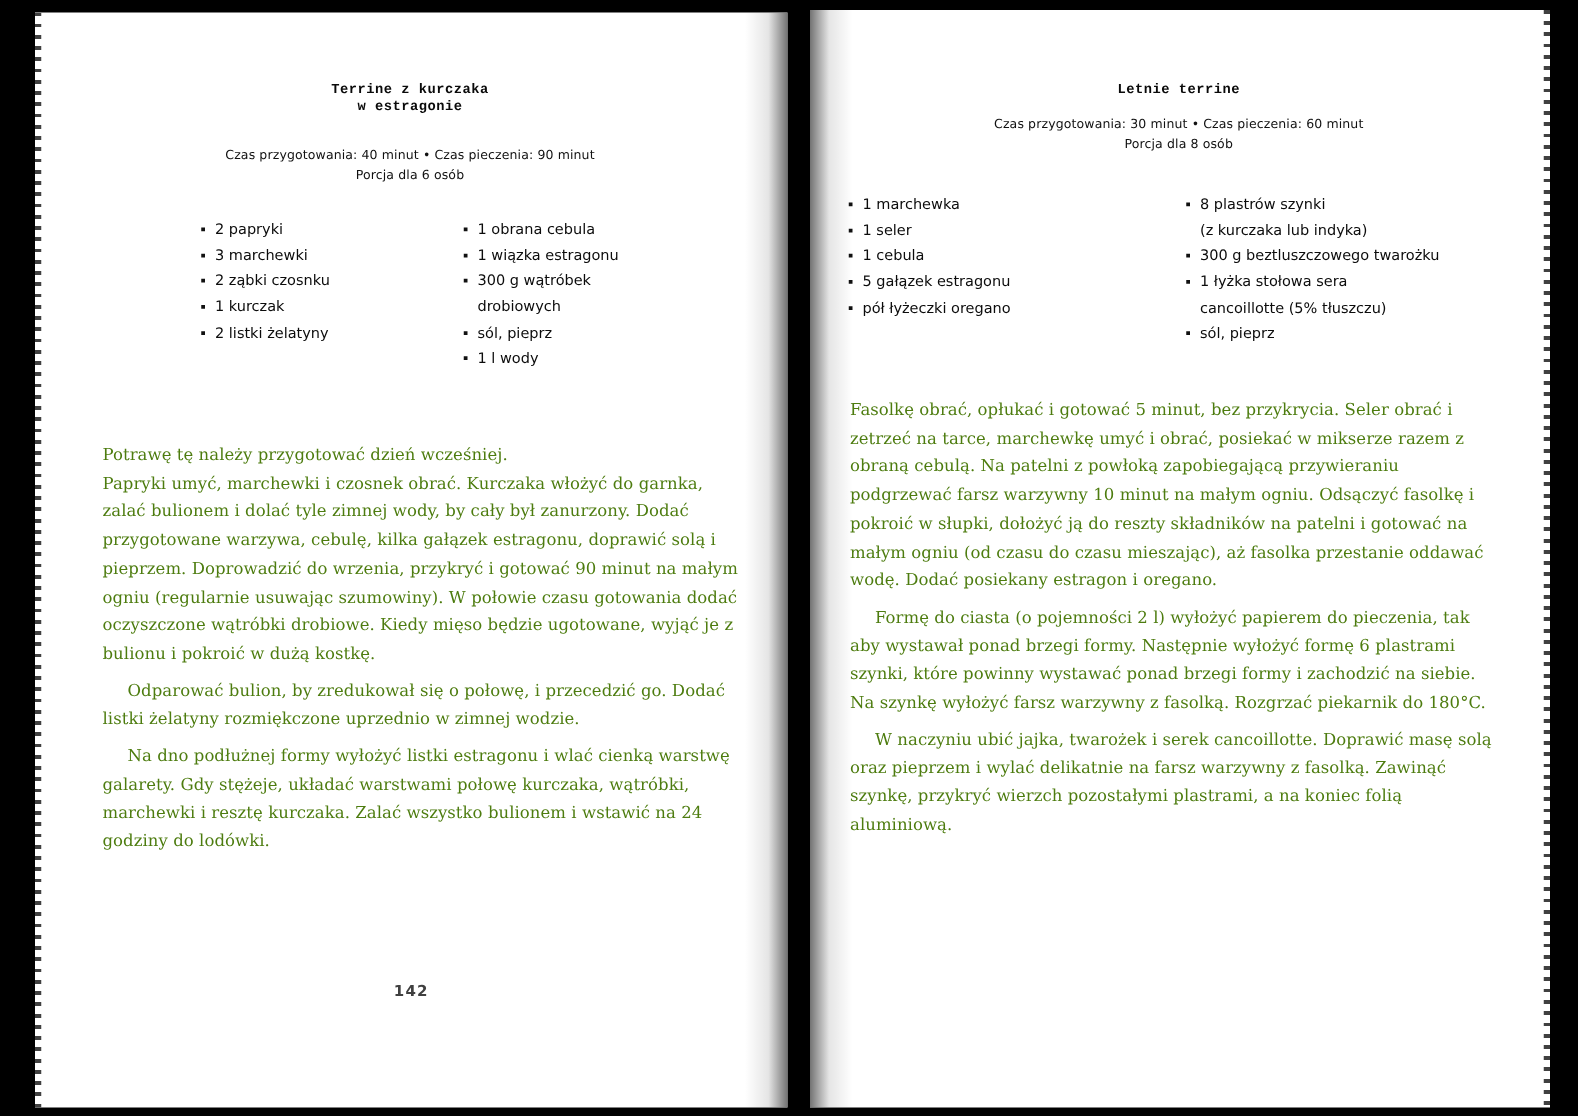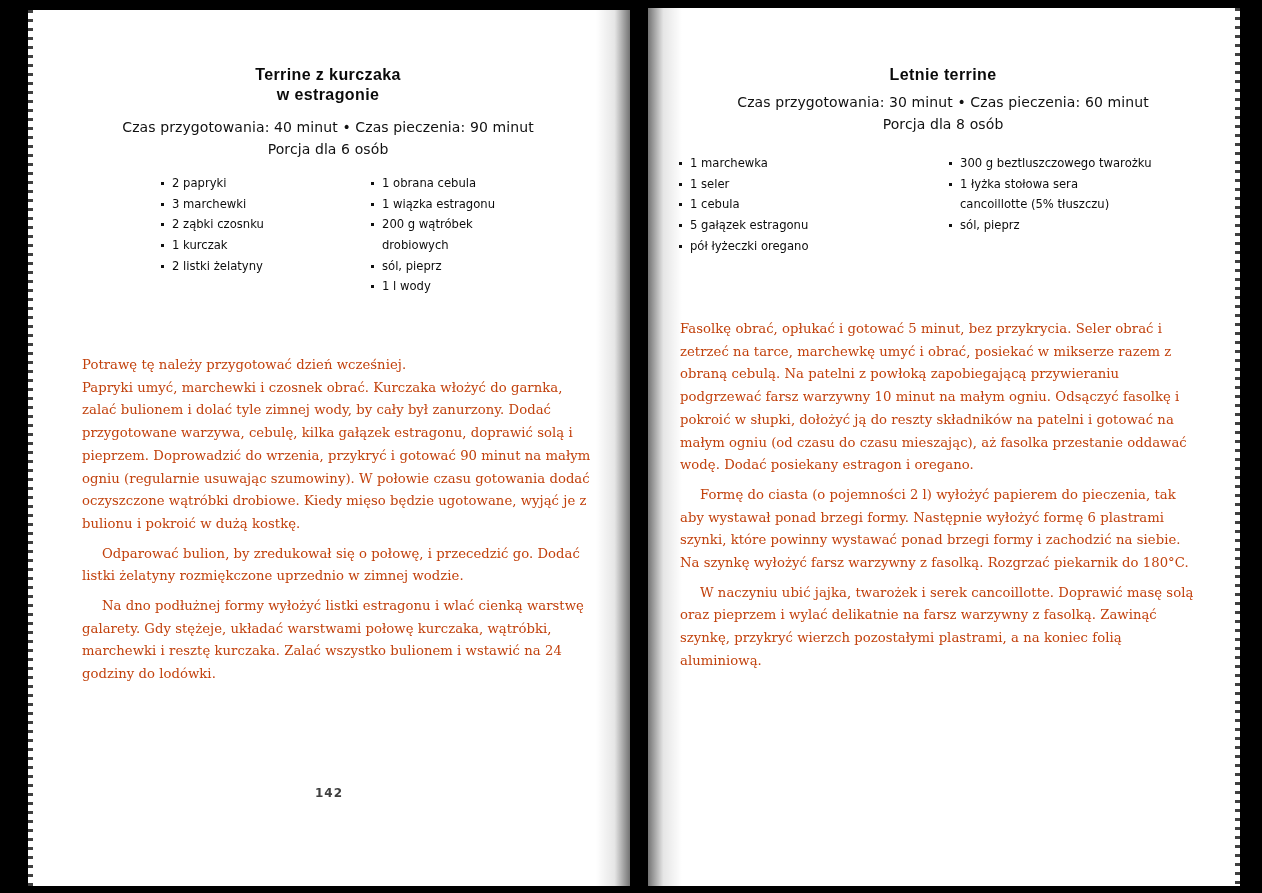--- a/index.html
+++ b/index.html
@@ -77,31 +77,31 @@
     position: absolute;
     left: 0;
     top: 0;
     width: 100%;
     height: 100%;
   }
 
   
   .title {
     text-align: center;
-    font-family: Liberation Sans, sans-serif;
+    font-family: Liberation Mono, monospace;
     font-weight: bold;
-    font-size: 16px;
+    font-size: 11px;
     letter-spacing: 0.4px;
     color: #0a0a0a;
     line-height: 1.28;
   }
   .subtitle {
     text-align: center;
     font-family: "DejaVu Sans", sans-serif;
-    font-size: 14px;
+    font-size: 10px;
     color: #111;
     line-height: 1.55;
     letter-spacing: 0.1px;
   }
 
   .ingredients {
     display: flex;
     gap: 0px;
   }
   .ing-col {
@@ -129,21 +129,21 @@
     width: 3px;
     height: 3px;
     background: #111;
   }
 
   .body-text p {
     margin: 0;
     font-family: "DejaVu Serif", serif;
     font-size: 13.2px;
     line-height: 1.72;
-    color: #c2410c;
+    color: #4d7c0f;
     letter-spacing: 0.05px;
   }
   .body-text p.indent {
     text-indent: 20px;
   }
   .body-text p.gap {
     margin-top: 7px;
   }
 
   .folio {
@@ -195,21 +195,21 @@
             <li class="bulleted">3 marchewki</li>
             <li class="bulleted">2 ząbki czosnku</li>
             <li class="bulleted">1 kurczak</li>
             <li class="bulleted">2 listki żelatyny</li>
           </ul>
         </div>
         <div class="ing-col">
           <ul>
             <li class="bulleted">1 obrana cebula</li>
             <li class="bulleted">1 wiązka estragonu</li>
-            <li class="bulleted">200 g wątróbek
+            <li class="bulleted">300 g wątróbek
 drobiowych</li>
             <li class="bulleted">sól, pieprz</li>
             <li class="bulleted">1 l wody</li>
           </ul>
         </div>
       </div>
 
       <div class="l-body body-text">
         <p>Potrawę tę należy przygotować dzień wcześniej.</p>
         <p>Papryki umyć, marchewki i czosnek obrać. Kurczaka włożyć do garnka, zalać bulionem i dolać tyle zimnej wody, by cały był zanurzony. Dodać przygotowane warzywa, cebulę, kilka gałązek estragonu, doprawić solą i pieprzem. Doprowadzić do wrzenia, przykryć i gotować 90 minut na małym ogniu (regularnie usuwając szumowiny). W połowie czasu gotowania dodać oczyszczone wątróbki drobiowe. Kiedy mięso będzie ugotowane, wyjąć je z bulionu i pokroić w dużą kostkę.</p>
@@ -241,20 +241,22 @@
           <ul>
             <li class="bulleted">1 marchewka</li>
             <li class="bulleted">1 seler</li>
             <li class="bulleted">1 cebula</li>
             <li class="bulleted">5 gałązek estragonu</li>
             <li class="bulleted">pół łyżeczki oregano</li>
           </ul>
         </div>
         <div class="ing-col">
           <ul>
+            <li class="bulleted">8 plastrów szynki
+(z kurczaka lub indyka)</li>
             <li class="bulleted">300 g beztluszczowego twarożku</li>
             <li class="bulleted">1 łyżka stołowa sera
 cancoillotte (5% tłuszczu)</li>
             <li class="bulleted">sól, pieprz</li>
           </ul>
         </div>
       </div>
 
       <div class="r-body body-text">
         <p>Fasolkę obrać, opłukać i gotować 5 minut, bez przykrycia. Seler obrać i zetrzeć na tarce, marchewkę umyć i obrać, posiekać w mikserze razem z obraną cebulą. Na patelni z powłoką zapobiegającą przywieraniu podgrzewać farsz warzywny 10 minut na małym ogniu. Odsączyć fasolkę i pokroić w słupki, dołożyć ją do reszty składników na patelni i gotować na małym ogniu (od czasu do czasu mieszając), aż fasolka przestanie oddawać wodę. Dodać posiekany estragon i oregano.</p>

